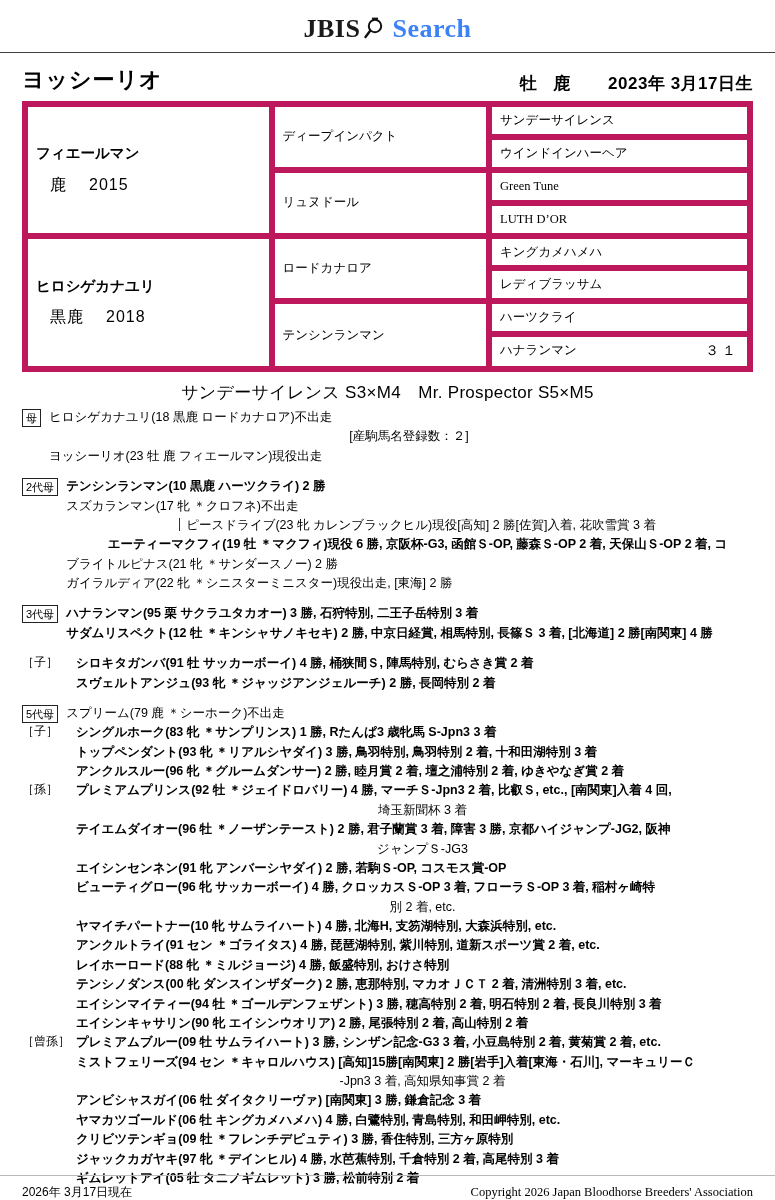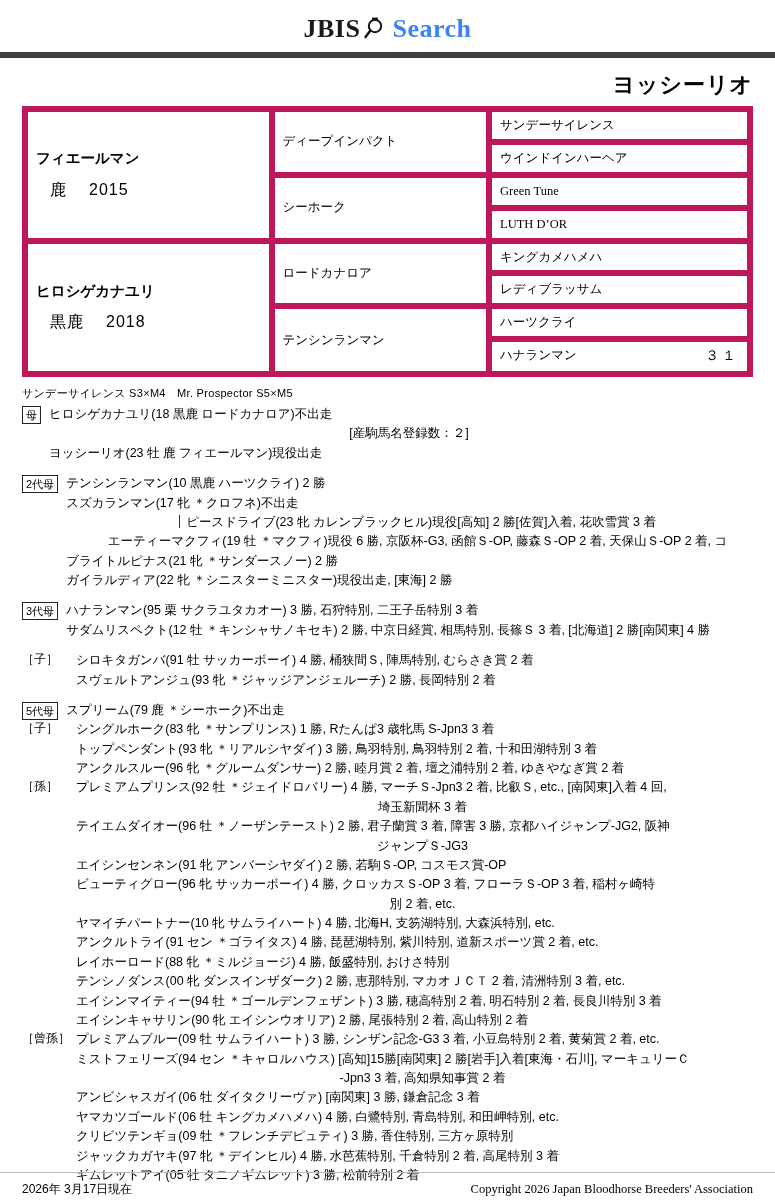--- a/index.html
+++ b/index.html
@@ -13,21 +13,21 @@
     min-height: 1200px;
     font-family: "Liberation Sans", "DejaVu Sans", sans-serif;
     color: #000000;
     position: relative;
   }
 
   
   .page-header {
     padding: 14px 0 8px 0;
     text-align: center;
-    border-bottom: 6px solid #404040;
+    border-bottom: 1px solid #404040;
   }
   .logo-wrap {
     display: inline-flex;
     align-items: center;
     justify-content: center;
     gap: 2px;
     font-family: "Liberation Serif", "DejaVu Serif", serif;
     font-size: 26px;
     font-weight: bold;
     letter-spacing: 0.5px;
@@ -42,21 +42,20 @@
     margin: 0 1px;
   }
   .logo-mark svg { display: block; }
 
   
   .title-row {
     display: flex;
     align-items: flex-end;
     justify-content: space-between;
     padding: 12px 22px 6px 22px;
-    flex-direction: column;
   }
   .horse-name {
     font-size: 22px;
     font-weight: bold;
     letter-spacing: 1px;
   }
   .horse-meta {
     font-size: 17px;
     font-weight: bold;
     letter-spacing: 1px;
@@ -101,22 +100,23 @@
     float: right;
     font-size: 14px;
     letter-spacing: 3px;
     font-family: "Liberation Serif", serif;
     text-align: center;
   }
 
   
   .inbreeding {
     padding: 9px 22px 4px 22px;
-    font-size: 11px;
+    font-size: 17px;
     letter-spacing: 0.3px;
+    text-align: center;
   }
 
   
   .body-wrap { padding: 0 22px 10px 22px; font-size: 12.5px; }
 
   .sec { margin-bottom: 11px; }
   .sec-row {
     display: flex;
     align-items: flex-start;
   }
@@ -134,21 +134,21 @@
   .tag-plain {
     flex: 0 0 auto;
     font-size: 12px;
     margin-right: 8px;
     white-space: nowrap;
     width: 34px;
     text-align: left;
   }
   .sec-body { flex: 1 1 auto; }
   .ln { line-height: 1.55; }
-  .ln.b { font-weight: normal; }
+  .ln.b { font-weight: bold; }
   .indent1 { padding-left: 16px; text-align: center; }
   .indent2 { padding-left: 30px; }
   .bar {
     display: inline-block;
     border-left: 1px solid #333;
     height: 13px;
     margin-right: 6px;
     vertical-align: -2px;
   }
 
@@ -180,40 +180,44 @@
         <line x1="7" y1="15" x2="2.5" y2="21" stroke="#111" stroke-width="2.4" stroke-linecap="round"></line>
         <path d="M9 3.6 L15 3.6 L15 1.6 L9 1.6 Z" fill="#111"></path>
       </svg>
     </span>
     <span class="logo-search">Search</span>
   </div>
 </div>
 
 <div class="title-row">
   <div class="horse-name">ヨッシーリオ</div>
+  <div class="horse-meta">
+    <span class="sex">牡 鹿</span>
+    <span class="bday">2023年 3月17日生</span>
+  </div>
 </div>
 
 <div class="ped-wrap">
   <table class="pedigree">
     <tbody>
       <tr>
         <td class="gen1" rowspan="4">
           <span class="g1-name">フィエールマン</span>
           <span class="g1-sub">
             <span>鹿</span><span class="year">2015</span>
           </span>
         </td>
         <td class="gen2" rowspan="2">ディープインパクト</td>
         <td class="gen3">サンデーサイレンス</td>
       </tr>
       <tr>
         <td class="gen3">ウインドインハーヘア</td>
       </tr>
       <tr>
-        <td class="gen2" rowspan="2">シーホーク</td>
+        <td class="gen2" rowspan="2">リュヌドール</td>
         <td class="gen3 latin">Green Tune</td>
       </tr>
       <tr>
         <td class="gen3 latin">LUTH D’OR</td>
       </tr>
 
       <tr>
         <td class="gen1" rowspan="4">
           <span class="g1-name">ヒロシゲカナユリ</span>
           <span class="g1-sub">

